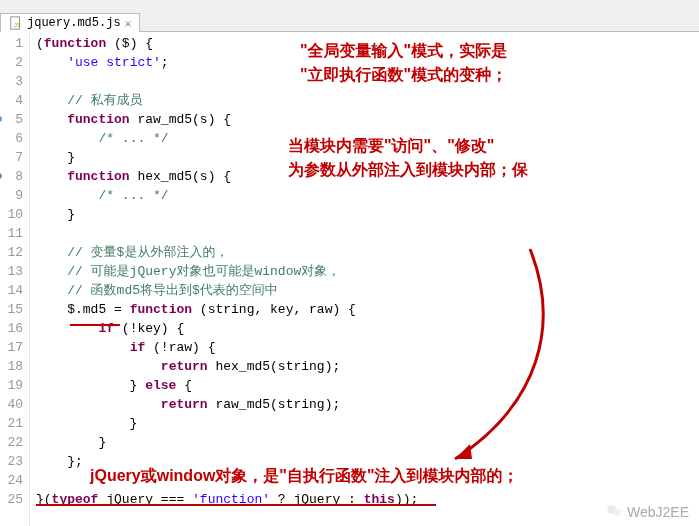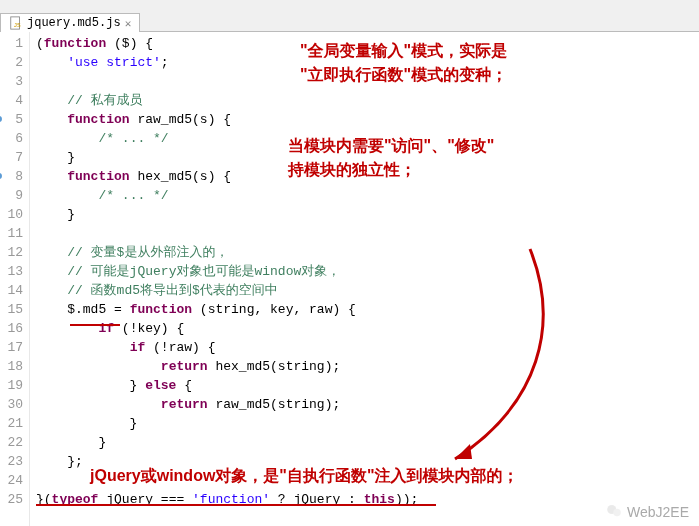--- a/index.html
+++ b/index.html
@@ -146,38 +146,38 @@
       <div class="ln">10</div>
       <div class="ln">11</div>
       <div class="ln">12</div>
       <div class="ln">13</div>
       <div class="ln">14</div>
       <div class="ln">15</div>
       <div class="ln">16</div>
       <div class="ln">17</div>
       <div class="ln">18</div>
       <div class="ln">19</div>
-      <div class="ln">30</div>
+      <div class="ln">40</div>
       <div class="ln">21</div>
       <div class="ln">22</div>
       <div class="ln">23</div>
       <div class="ln">24</div>
       <div class="ln">25</div>
     </div>
   <div class="code" id="code"><div class="line">(<span class="kw">function</span> ($) {</div><div class="line">    <span class="str">'use strict'</span>;</div><div class="line"></div><div class="line">    <span class="cmt">// 私有成员</span></div><div class="line">    <span class="kw">function</span> raw_md5(s) {</div><div class="line">        <span class="cmt">/* ... */</span></div><div class="line">    }</div><div class="line">    <span class="kw">function</span> hex_md5(s) {</div><div class="line">        <span class="cmt">/* ... */</span></div><div class="line">    }</div><div class="line"></div><div class="line">    <span class="cmt">// 变量$是从外部注入的，</span></div><div class="line">    <span class="cmt">// 可能是jQuery对象也可能是window对象，</span></div><div class="line">    <span class="cmt">// 函数md5将导出到$代表的空间中</span></div><div class="line">    $.md5 = <span class="kw">function</span> (string, key, raw) {</div><div class="line">        <span class="kw">if</span> (!key) {</div><div class="line">            <span class="kw">if</span> (!raw) {</div><div class="line">                <span class="kw">return</span> hex_md5(string);</div><div class="line">            } <span class="kw">else</span> {</div><div class="line">                <span class="kw">return</span> raw_md5(string);</div><div class="line">            }</div><div class="line">        }</div><div class="line">    };</div><div class="line"></div><div class="line">}(<span class="kw">typeof</span> jQuery === <span class="str">'function'</span> ? jQuery : <span class="kw">this</span>));</div></div>
 </div>
 
 <div class="annotations">
   <div class="anno" style="left:300px; top:15px;">
     <div>"全局变量输入"模式，实际是</div>
     <div>"立即执行函数"模式的变种；</div>
   </div>
   <div class="anno anno2" style="left:288px; top:110px;">
     <div>当模块内需要"访问"、"修改"</div>
-    <div>持模块的独立性；</div>
+    <div>为参数从外部注入到模块内部；保</div>
   </div>
   <div class="anno" style="left:90px; top:440px;">
     <span>jQuery或window对象，是"自执行函数"注入到模块内部的；</span>
   </div>
 
   <svg class="arrow-svg" style="left:0; top:0;" width="699" height="500">
     <path d="M 530 225 C 560 300, 540 380, 455 435" stroke="#c00000" stroke-width="3" fill="none"></path>
     <polygon points="455,435 470,420 472,435" fill="#c00000"></polygon>
   </svg>
 

